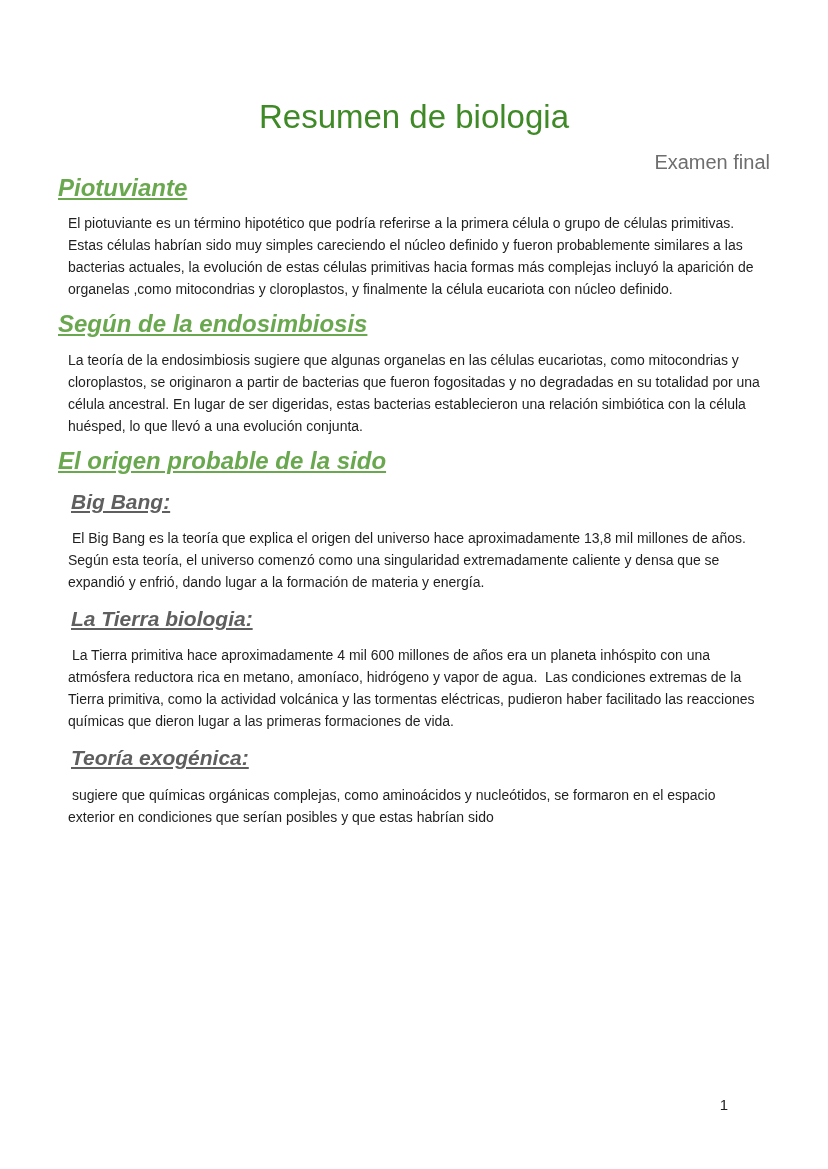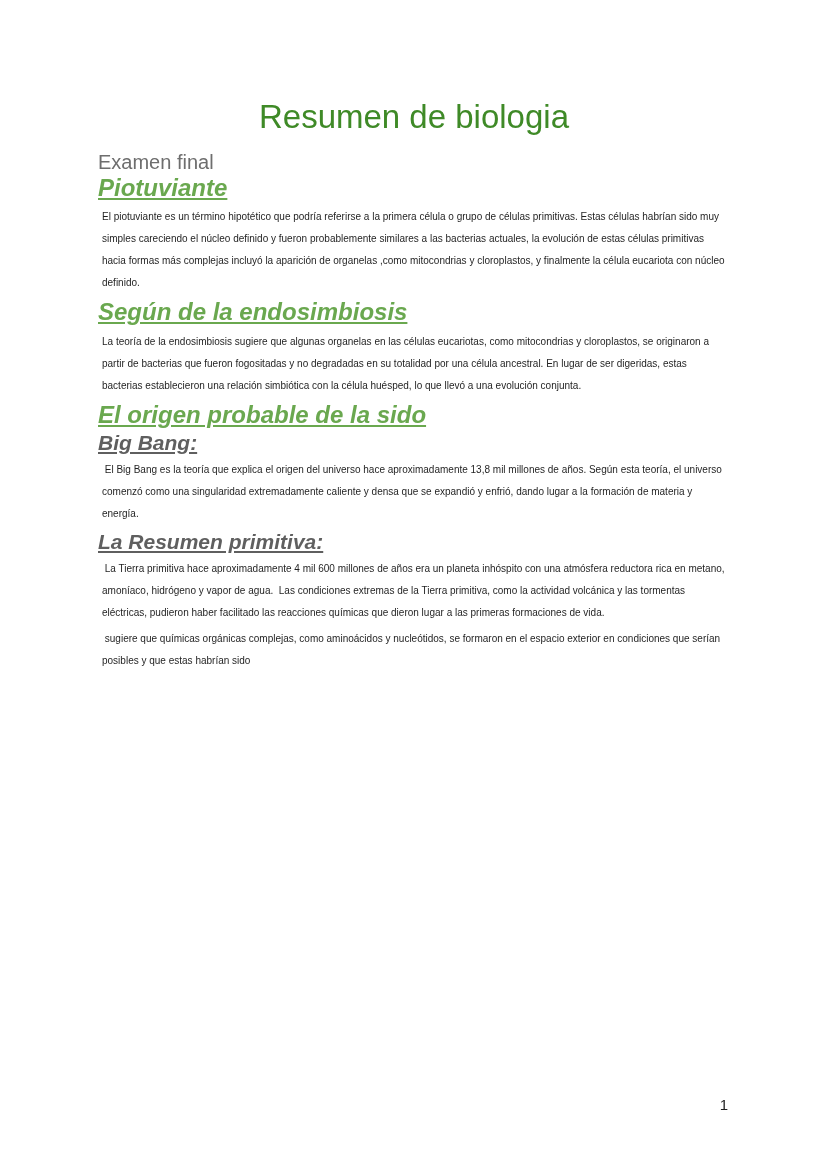--- a/index.html
+++ b/index.html
@@ -6,33 +6,33 @@
   .page {
     width: 828px;
     height: 1169px;
     background: #ffffff;
     position: relative;
     overflow: hidden;
     font-family: "Liberation Sans", sans-serif;
     color: #1f1f1f;
   }
   .content {
-    padding: 0 98px;
+    padding: 0 58px;
   }
   .doc-title {
     margin: 97px 0 0 0;
     text-align: center;
     font-size: 33px;
     line-height: 1.2;
     font-weight: 400;
     color: #3f8a27;
   }
   .doc-subtitle {
     margin: 13px 0 0 0;
-    text-align: left;
+    text-align: right;
     font-size: 20px;
     line-height: 1.2;
     font-weight: 400;
     color: #6e6e6e;
   }
   h2.section-heading {
     font-size: 24px;
     line-height: 1.2;
     font-weight: 700;
     font-style: italic;
@@ -40,26 +40,26 @@
     color: #6aa84f;
     margin: 0;
   }
   h3.sub-heading {
     font-size: 21px;
     line-height: 1.2;
     font-weight: 700;
     font-style: italic;
     text-decoration: underline;
     color: #5f5f5f;
-    margin: 0;
+    margin: 13px;
   }
   p.body-text {
-    font-size: 10px;
+    font-size: 14px;
     line-height: 22px;
-    margin: 4px;
+    margin: 10px;
     color: #1f1f1f;
     white-space: pre-wrap;
   }
   
   .mt-s1h  { margin-top: 30px; }   
   .mt-p    { margin-top: 12px; }   
   .mt-s2h  { margin-top: 42px; }   
   .mt-s3h  { margin-top: 44px; }
   .mt-sub1 { margin-top: 14px; }   
   .mt-pp   { margin-top: 16px; }   
@@ -88,21 +88,22 @@
     <p class="body-text mt-p">El piotuviante es un término hipotético que podría referirse a la primera célula o grupo de células primitivas. Estas células habrían sido muy simples careciendo el núcleo definido y fueron probablemente similares a las bacterias actuales, la evolución de estas células primitivas hacia formas más complejas incluyó la aparición de organelas ,como mitocondrias y cloroplastos, y finalmente la célula eucariota con núcleo definido.</p>
 
     <h2 class="section-heading mt-s2h">Según de la endosimbiosis</h2>
     <p class="body-text mt-p">La teoría de la endosimbiosis sugiere que algunas organelas en las células eucariotas, como mitocondrias y cloroplastos, se originaron a partir de bacterias que fueron fogositadas y no degradadas en su totalidad por una célula ancestral. En lugar de ser digeridas, estas bacterias establecieron una relación simbiótica con la célula huésped, lo que llevó a una evolución conjunta.</p>
 
     <h2 class="section-heading mt-s3h">El origen probable de la sido</h2>
 
     <h3 class="sub-heading mt-sub1">Big Bang:</h3>
     <p class="body-text mt-pp"> El Big Bang es la teoría que explica el origen del universo hace aproximadamente 13,8 mil millones de años. Según esta teoría, el universo comenzó como una singularidad extremadamente caliente y densa que se expandió y enfrió, dando lugar a la formación de materia y energía.</p>
 
-    <h3 class="sub-heading mt-sub2">La Resumen primitiva:</h3>
+    <h3 class="sub-heading mt-sub2">La Tierra biologia:</h3>
     <p class="body-text mt-pp"> La Tierra primitiva hace aproximadamente 4 mil 600 millones de años era un planeta inhóspito con una atmósfera reductora rica en metano, amoníaco, hidrógeno y vapor de agua.  Las condiciones extremas de la Tierra primitiva, como la actividad volcánica y las tormentas eléctricas, pudieron haber facilitado las reacciones químicas que dieron lugar a las primeras formaciones de vida.</p>
 
+    <h3 class="sub-heading mt-sub3">Teoría exogénica:</h3>
     <p class="body-text mt-pl"> sugiere que químicas orgánicas complejas, como aminoácidos y nucleótidos, se formaron en el espacio exterior en condiciones que serían posibles y que estas habrían sido</p>
 
   </div>
 
   <div class="page-number">1</div>
 </div>
 
 </body></html>

